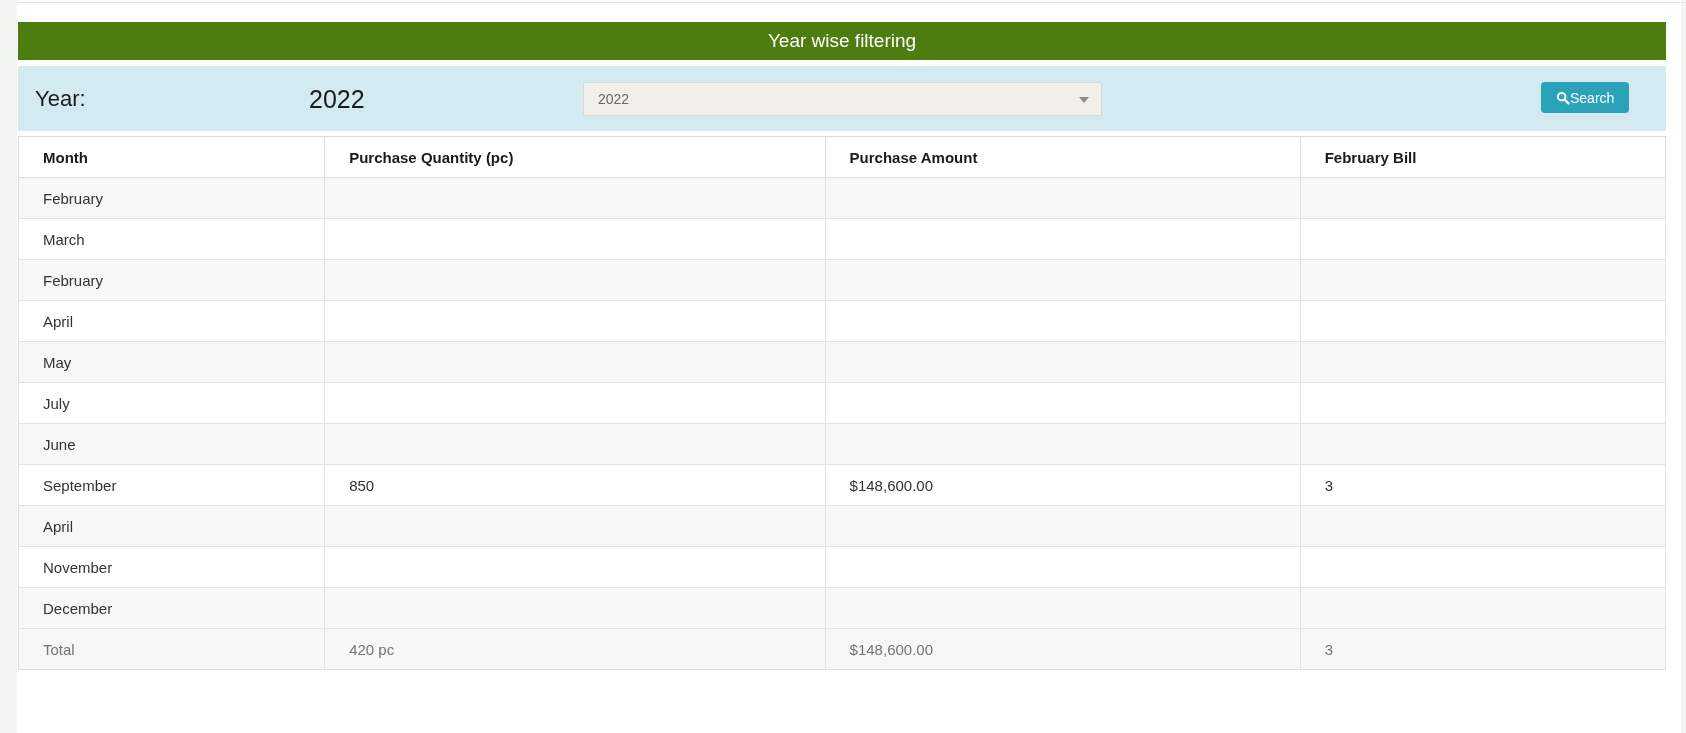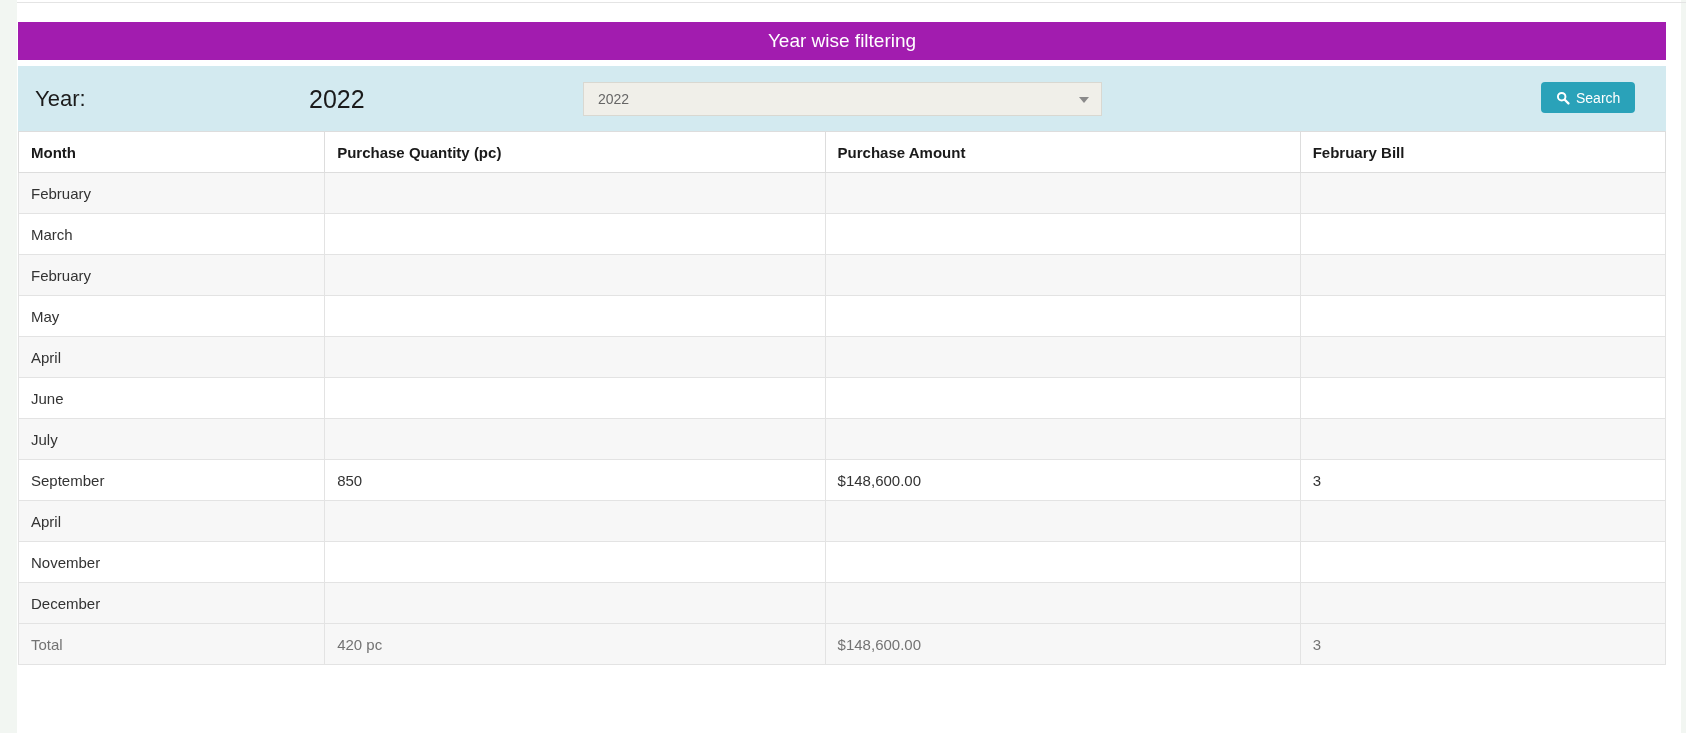--- a/index.html
+++ b/index.html
@@ -19,27 +19,28 @@
     background: #f2f6f2;
   }
   .top-line {
     position: absolute; top: 2px; left: 17px; right: 0; height: 1px;
     background: #e4e4e4;
   }
   .content {
     position: absolute; left: 18px; top: 22px; width: 1648px;
   }
   .title-bar {
-    height: 38px; background: #a21caf;
+    height: 38px; background: #4d7c0f;
     display: flex; align-items: center; justify-content: center;
     color: #ffffff; font-size: 19px; font-weight: 400;
     margin-bottom: 6px;
   }
   .filter-bar {
     position: relative; height: 65px; background: #d3eaf0;
+    margin-bottom: 5px;
   }
   .year-label {
     position: absolute; left: 17px; top: 50%; transform: translateY(-50%);
     font-size: 22px; color: #1b1b1b;
   }
   .year-value {
     position: absolute; left: 291px; top: 50%; transform: translateY(-50%);
     font-size: 25px; color: #1b1b1b;
   }
   .year-select {
@@ -54,33 +55,33 @@
     position: absolute; right: 12px; top: 14px;
     width: 0; height: 0;
     border-left: 5px solid transparent;
     border-right: 5px solid transparent;
     border-top: 6px solid #8a8a8a;
   }
   .search-button {
     position: absolute; left: 1523px; top: 16px;
     height: 31px; padding: 0 15px;
     background: #2aa2b9; border: none; border-radius: 4px;
-    display: inline-flex; align-items: center; gap: 6px;
+    display: inline-flex; align-items: center; gap: 0;
     color: #ffffff; font-size: 14px;
     font-family: "Liberation Sans", "DejaVu Sans", sans-serif;
     cursor: pointer;
   }
   table.data-table {
     width: 1648px; border-collapse: collapse;
     font-size: 15px; color: #333333;
   }
   .data-table th, .data-table td {
     border: 1px solid #e3e3e3;
     height: 41px;
-    padding: 0 12px;
+    padding: 0 24px;
     text-align: left;
     vertical-align: middle;
   }
   .data-table thead th {
     font-weight: 700; color: #1a1a1a; background: #ffffff;
     border-color: #dddddd;
   }
   .data-table tbody tr:nth-child(odd) td { background: #f7f7f7; }
   .data-table tbody tr:nth-child(even) td { background: #ffffff; }
   .data-table tr.total-row td { background: #f7f7f7; }
@@ -143,39 +144,39 @@
         <td></td>
         <td></td>
       </tr>
       <tr>
         <td>February</td>
         <td></td>
         <td></td>
         <td></td>
       </tr>
       <tr>
+        <td>April</td>
+        <td></td>
+        <td></td>
+        <td></td>
+      </tr>
+      <tr>
         <td>May</td>
         <td></td>
         <td></td>
         <td></td>
       </tr>
       <tr>
-        <td>April</td>
+        <td>July</td>
         <td></td>
         <td></td>
         <td></td>
       </tr>
       <tr>
         <td>June</td>
-        <td></td>
-        <td></td>
-        <td></td>
-      </tr>
-      <tr>
-        <td>July</td>
         <td></td>
         <td></td>
         <td></td>
       </tr>
       <tr>
         <td>September</td>
         <td>850</td>
         <td>$148,600.00</td>
         <td>3</td>
       </tr>

